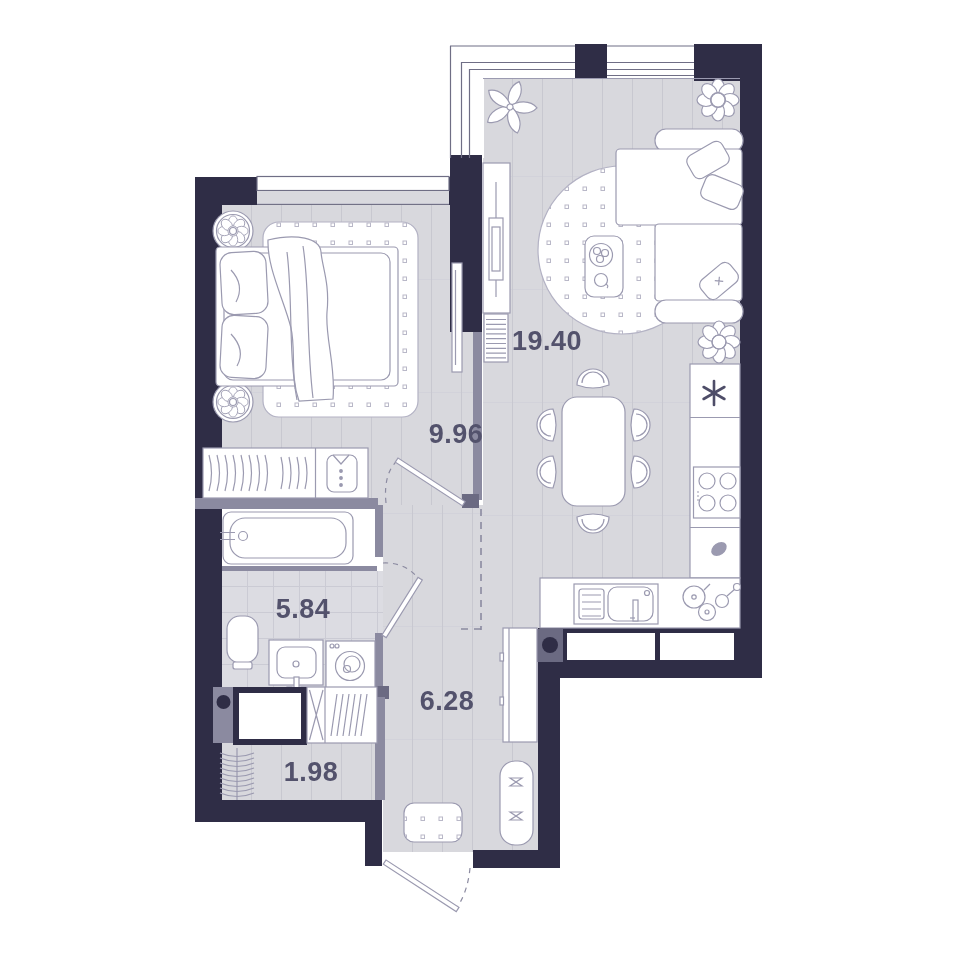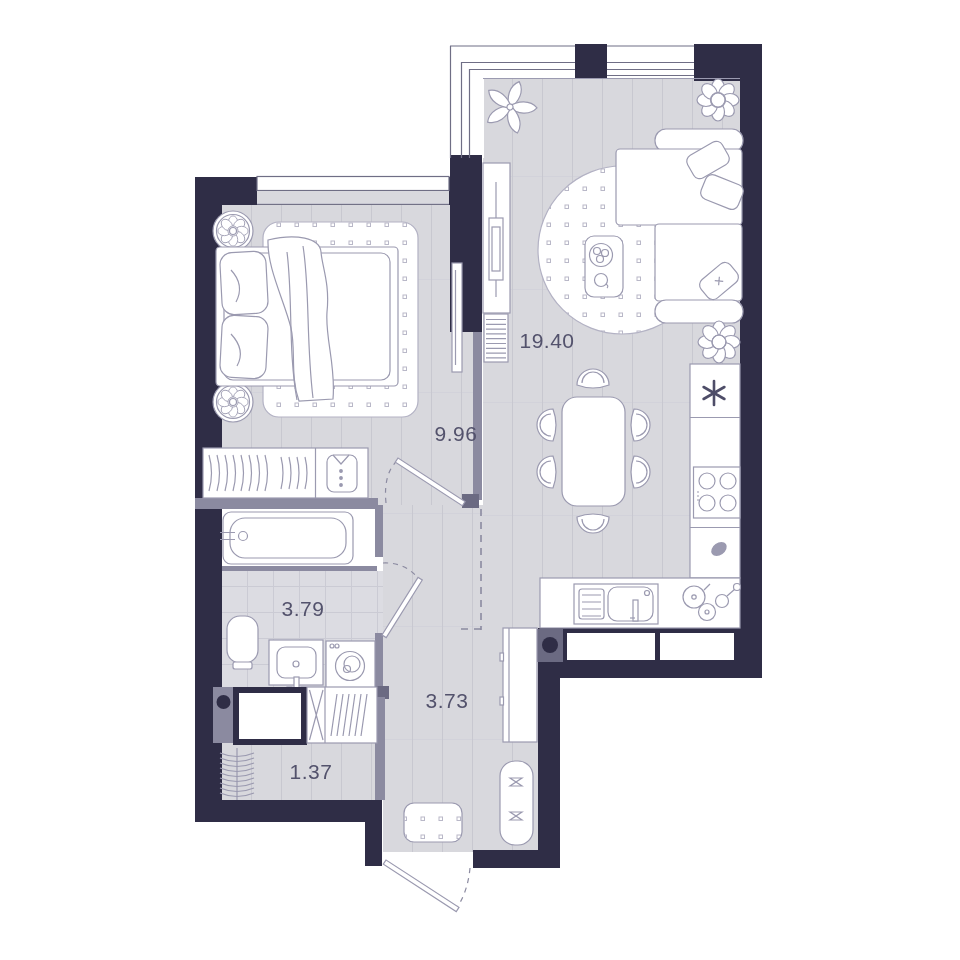--- a/index.html
+++ b/index.html
@@ -13,21 +13,21 @@
     background-image:
       repeating-linear-gradient(90deg,transparent 0 29px,var(--floor_line,#c8c8d0) 29px 30px),
       repeating-linear-gradient(0deg,transparent 0 112px,#d2d2da 112px 113px);}
   .tiles{background-color:var(--tile,#dcdce2);
     background-image:
       repeating-linear-gradient(90deg,transparent 0 25px,var(--tile_line,#cbcbd4) 25px 26px),
       repeating-linear-gradient(0deg,transparent 0 25px,var(--tile_line,#cbcbd4) 25px 26px);}
   .whitefloor{background:#ffffff;}
   .art{position:absolute;left:0;top:0;}
   .area-label{position:absolute;transform:translate(-50%,-50%);
-    font-size:21px;font-weight:400;color:var(--label_text,#53526c);letter-spacing:.5px;}
+    font-size:27px;font-weight:700;color:var(--label_text,#53526c);letter-spacing:.5px;}
 </style>
 </head>
 <body>
 
 <div class="stage">
 
   <div class="floor planks" style="left:483px;top:78px;width:257px;height:550px;"></div>
   <div class="floor planks" style="left:383px;top:505px;width:100px;height:347px;"></div>
   <div class="floor planks" style="left:483px;top:628px;width:57px;height:224px;"></div>
   <div class="floor planks" style="left:222px;top:205px;width:251px;height:300px;"></div>
@@ -332,17 +332,17 @@
       </g>
       <g>
         <path d="M470 868 Q 468 890 458 906" stroke="#8b8aa0" stroke-dasharray="5 5"></path>
         <rect x="386" y="860" width="87" height="5" fill="#ffffff" transform="rotate(33 386 860)"></rect>
       </g>
     </g>
   </svg>
 
   <div class="area-label" style="left:547px;top:341px;">19.40</div>
   <div class="area-label" style="left:456px;top:434px;">9.96</div>
-  <div class="area-label" style="left:303px;top:609px;">3.79</div>
-  <div class="area-label" style="left:447px;top:701px;">3.73</div>
-  <div class="area-label" style="left:311px;top:772px;">1.37</div>
+  <div class="area-label" style="left:303px;top:609px;">5.84</div>
+  <div class="area-label" style="left:447px;top:701px;">6.28</div>
+  <div class="area-label" style="left:311px;top:772px;">1.98</div>
 
 </div>
 
 </body></html>

